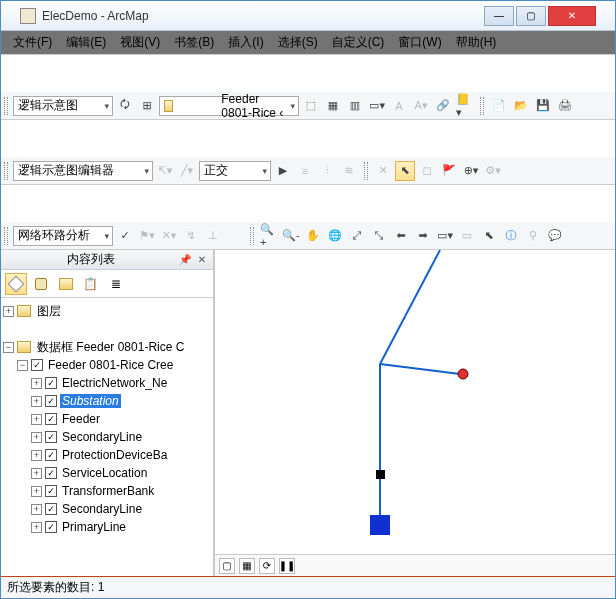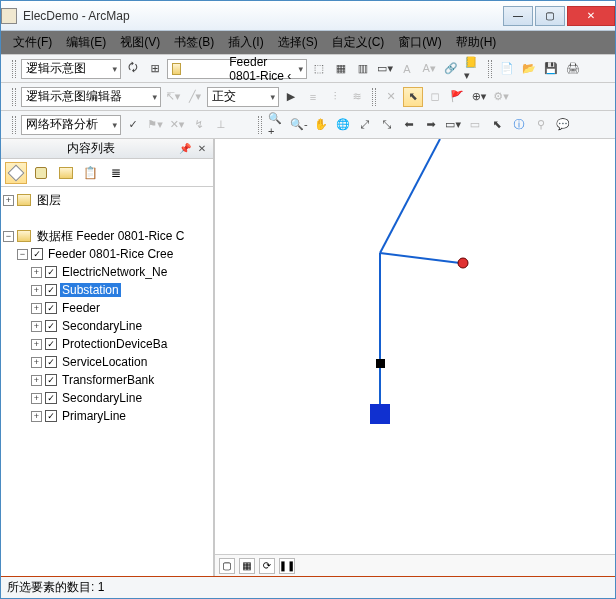--- a/index.html
+++ b/index.html
@@ -1,26 +1,26 @@
 <!DOCTYPE html>
 <html><head>
 <meta charset="utf-8">
 <style>
 * { box-sizing: border-box; margin: 0; padding: 0; font-family: "Microsoft YaHei", Tahoma, sans-serif; font-size: 12px; }
 body { background: #fff; }
 .window { width: 616px; height: 599px; border: 1px solid #4a8bc2; background: #fff; display: flex; flex-direction: column; }
-.titlebar { height: 30px; background: linear-gradient(#fff, #e8f0f8); border-bottom: 1px solid #b8c8d8; display: flex; align-items: center; padding: 0 0; }
+.titlebar { height: 30px; background: linear-gradient(#fff, #e8f0f8); border-bottom: 1px solid #b8c8d8; display: flex; align-items: center; padding: 0 19px; }
 .titlebar .icon { width: 16px; height: 16px; background: #f0e8d0; border: 1px solid #888; margin-right: 6px; }
 .titlebar .title { flex: 1; color: #333; }
 .winbtns { display: flex; gap: 2px; }
 .winbtn { width: 30px; height: 20px; border: 1px solid #8aa8c0; background: linear-gradient(#e8f0f8,#d0e0f0); display: flex; align-items: center; justify-content: center; font-size: 10px; }
 .winbtn.close { width: 48px; background: #e04040; color: #fff; border-color: #c03030; }
 .menubar { height: 24px; background: #737373; border-bottom: 1px solid #ccc; display: flex; align-items: center; padding: 0 6px; gap: 2px; }
 .menubar .mi { padding: 2px 6px; cursor: pointer; }
-.toolbar { height: 28px; background: #f4f6f8; border-bottom: 1px solid #ccc; display: flex; align-items: center; padding: 0 8px; gap: 2px; overflow: hidden; }
+.toolbar { height: 28px; background: #f4f6f8; border-bottom: 1px solid #ccc; display: flex; align-items: center; padding: 0 0; gap: 2px; overflow: hidden; margin-top: 37px; }
 .grip { width: 4px; height: 18px; border-left: 1px dotted #888; border-right: 1px dotted #888; margin: 0 3px; }
 .tbtn { width: 20px; height: 20px; border: 1px solid transparent; display: flex; align-items: center; justify-content: center; font-size: 11px; color: #444; }
 .tbtn.disabled { color: #bbb; }
 .dropdown { height: 20px; border: 1px solid #aaa; background: #fff; padding: 0 14px 0 4px; display: flex; align-items: center; position: relative; }
 .dropdown::after { content: "▾"; position: absolute; right: 3px; font-size: 9px; color: #555; }
 .dropdown.wide { width: 140px; gap: 44px; }
 .dropdown.mid { width: 100px; }
 .dropdown.sm { width: 72px; }
 .body { flex: 1; display: flex; min-height: 0; }
 .sidepanel { width: 214px; border-right: 2px solid #c8c8c8; display: flex; flex-direction: column; background: #fff; }
@@ -29,21 +29,21 @@
 .panehdr .pb { width: 14px; height: 14px; margin-left: 2px; display: flex; align-items: center; justify-content: center; font-size: 10px; color: #555; }
 .toctb { height: 28px; border-bottom: 1px solid #ccc; display: flex; align-items: center; padding: 0 4px; gap: 3px; }
 .tocbtn { width: 22px; height: 22px; border: 1px solid transparent; display: flex; align-items: center; justify-content: center; }
 .tocbtn.active { border: 1px solid #e0b050; background: linear-gradient(#fff0c0,#ffe090); }
 .tree { flex: 1; overflow: auto; padding: 4px 2px; }
 .node { display: flex; align-items: center; height: 18px; white-space: nowrap; }
 .exp { width: 11px; height: 11px; border: 1px solid #888; background: #fff; margin-right: 3px; display: flex; align-items: center; justify-content: center; font-size: 9px; line-height: 1; color: #444; }
 .cb { width: 12px; height: 12px; border: 1px solid #555; background: #fff; margin-right: 3px; display: flex; align-items: center; justify-content: center; font-size: 9px; color: #000; }
 .lyricon { width: 14px; height: 12px; background: linear-gradient(#fff4d0,#f0d070); border: 1px solid #c0a040; margin-right: 4px; }
 .lbl { padding: 0 2px; }
-.lbl.sel { background: #2a7de0; color: #fff; }
+.lbl.sel { background: #2a7de0; color: #fff; font-style: italic; }
 .node.i1 { padding-left: 14px; }
 .node.i2 { padding-left: 28px; }
 .mapview { flex: 1; position: relative; background: #fff; }
 .mapview svg { position: absolute; left: 0; top: 0; }
 .mapbtm { position: absolute; bottom: 0; left: 0; right: 0; height: 22px; border-top: 1px solid #ccc; background: #f8f8f8; display: flex; align-items: center; padding: 0 4px; gap: 4px; }
 .mapbtm .mb { width: 16px; height: 16px; border: 1px solid #bbb; background: #fff; display: flex; align-items: center; justify-content: center; font-size: 10px; }
 .status { height: 22px; border-top: 1px solid #c2410c; background: #f4f6f8; display: flex; align-items: center; padding: 0 6px; font-size: 12px; }
 .status .l { flex: 1; }
 .status .r { text-align: right; }
 .ic-diamond { width: 12px; height: 12px; transform: rotate(45deg); background: #fff; border: 1px solid #888; }

